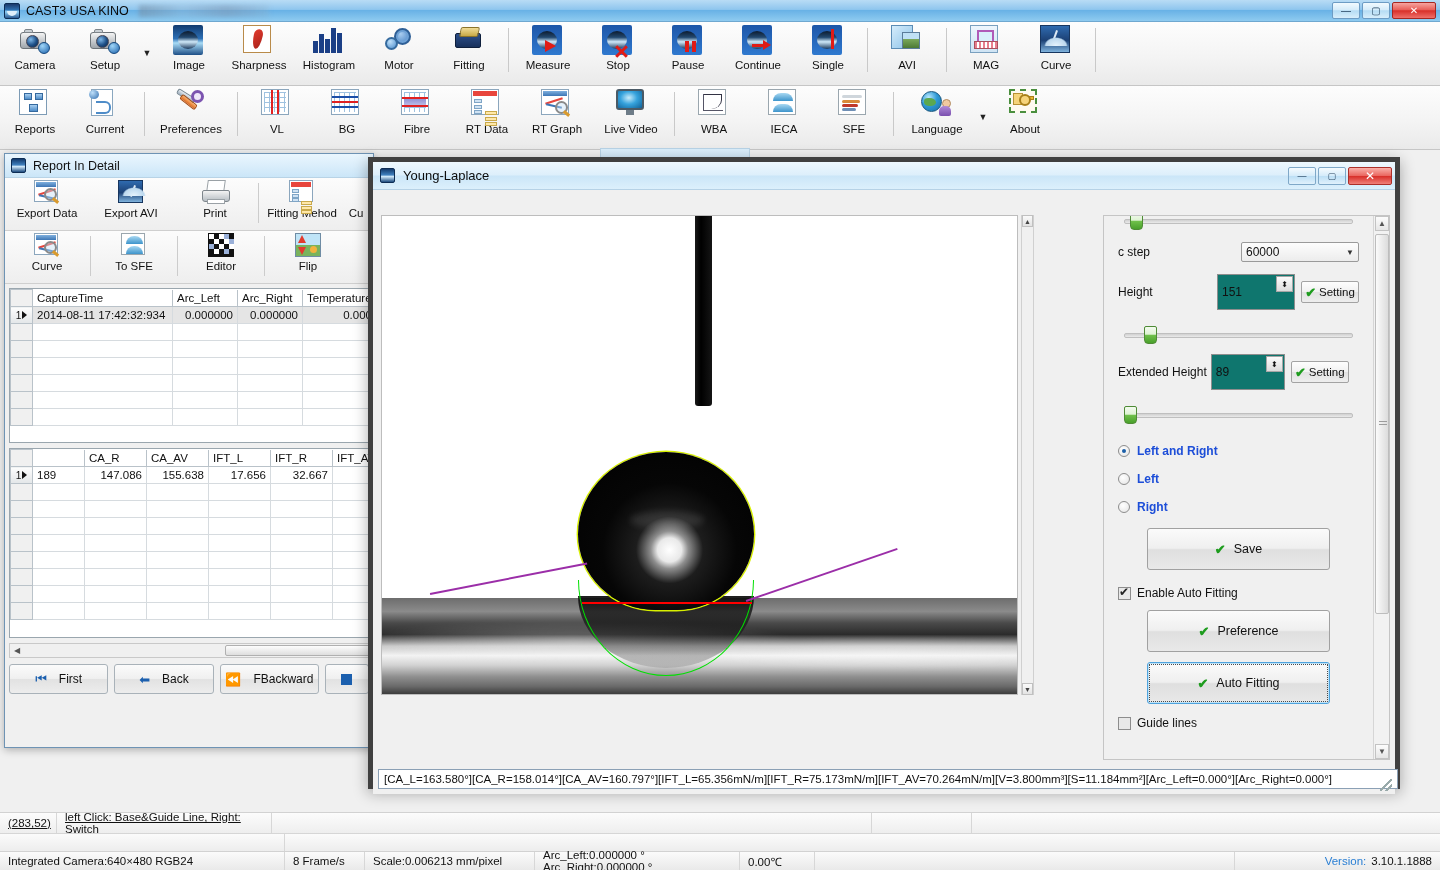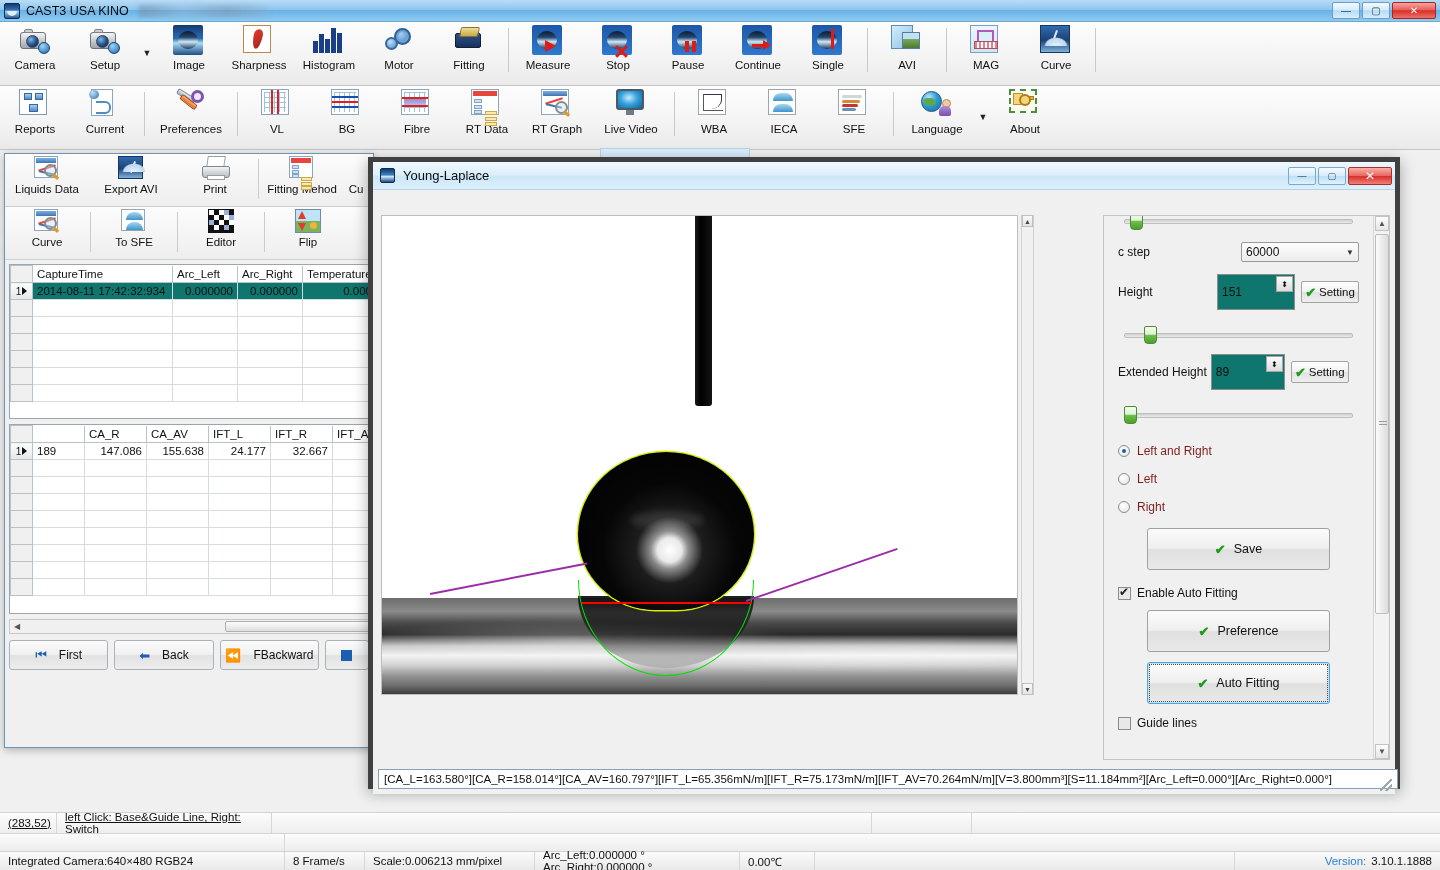--- a/index.html
+++ b/index.html
@@ -389,21 +389,21 @@
   table.dg th {
     background: #fff; border: 1px solid #b9c2c9; border-top: none;
     font-weight: normal; text-align: left; padding: 2px 4px; height: 17px;
     color: #111; font-size: 11.5px; white-space: nowrap;
   }
   table.dg td {
     border: 1px solid #d6dbdf; padding: 1px 4px; height: 17px;
     text-align: right; color: #111; background:#fff; white-space: nowrap;
   }
   table.dg td.left { text-align: left; }
-  table.dg tr.selrow td { background: #0f766e; }
+  table.dg tr.selrow td { background: #e5e5e5; }
   .rowhdr {
     width: 22px; background: #f0f0f0 !important; text-align: center !important;
     border: 1px solid #b9c2c9 !important; padding: 0 !important;
     font-size: 10px; color: #111;
   }
   .rowhdr.sel { background: linear-gradient(to bottom,#fdfdfd,#e3e6e8) !important; }
   .rowmark { display:flex; align-items:center; justify-content:center; gap:1px; }
   .rowmark .tri { width:0;height:0;border-top:4px solid transparent;border-bottom:4px solid transparent;border-left:5px solid #111; }
 
   .hscroll {
@@ -604,21 +604,21 @@
   .radio-row { display:flex; align-items:center; margin-top:14px; gap:7px; }
   .radio {
     width: 12px; height: 12px; border-radius: 50%;
     background: radial-gradient(circle at 40% 35%, #ffffff, #e3e3e3);
     border: 1px solid #8d8d8d; position: relative;
   }
   .radio.on::after {
     content:""; position:absolute; left:3px; top:3px; width:4px; height:4px; border-radius:50%;
     background:#1c5fa8;
   }
-  .radio-lbl { font-size: 12px; color:#7f1d1d; }
+  .radio-lbl { font-size: 12px; color:#1d4ed8;font-weight:bold; }
 
   .bigbtn {
     margin-top: 14px; height: 42px; width: 183px; margin-left: auto; margin-right:auto;
     background: linear-gradient(to bottom,#fbfbfb 0%,#efefef 48%,#dfdfdf 52%,#e9e9e9 100%);
     border: 1px solid #a1a1a1; border-radius: 3px;
     display:flex; align-items:center; justify-content:center; gap:8px;
     font-size: 12.5px; color:#111;
   }
   .bigbtn.focused { border:1px solid #4ea3dd; box-shadow: 0 0 0 1px #bfe2f7 inset; outline:1px dotted #4a4a4a; outline-offset:-3px; }
 
@@ -1002,32 +1002,36 @@
             <div class="key"></div>
           </div>
       </div>
       <div class="lbl">About</div>
     </div>
   </div>
 
   <div class="behind-win-ghost"></div>
 
   <div class="rid-window">
+    <div class="rid-titlebar">
+      <div class="rid-title-icon"></div>
+      <span class="rid-title-text">Report In Detail</span>
+    </div>
 
     <div class="rid-toolbar">
       <div class="rid-tool">
         <div class="ico">
           <div class="rtgraph-ico" style="width:24px;height:22px">
               <div class="top"></div>
               <div class="zig"></div>
               <div class="zig2"></div>
               <div class="lens"></div>
             </div>
         </div>
-        <div class="lbl">Liquids Data</div>
+        <div class="lbl">Export Data</div>
       </div>
       <div class="rid-tool">
         <div class="ico">
             <div class="curve-ico" style="width:25px;height:23px"></div>
           </div>
         <div class="lbl">Export AVI</div>
       </div>
       <div class="rid-tool">
         <div class="ico">
           <div class="printer-ico">
@@ -1212,21 +1216,21 @@
         <tr>
           <td class="rowhdr sel">
             <div class="rowmark">
                   <span>1</span>
                   <span class="tri"></span>
                 </div>
           </td>
           <td class="left">189</td>
           <td>147.086</td>
           <td>155.638</td>
-          <td>24.177</td>
+          <td>17.656</td>
           <td>32.667</td>
           <td>0.0(</td>
         </tr>
         <tr>
           <td class="rowhdr"></td>
           <td></td>
               <td></td>
               <td></td>
           <td></td>
               <td></td>

